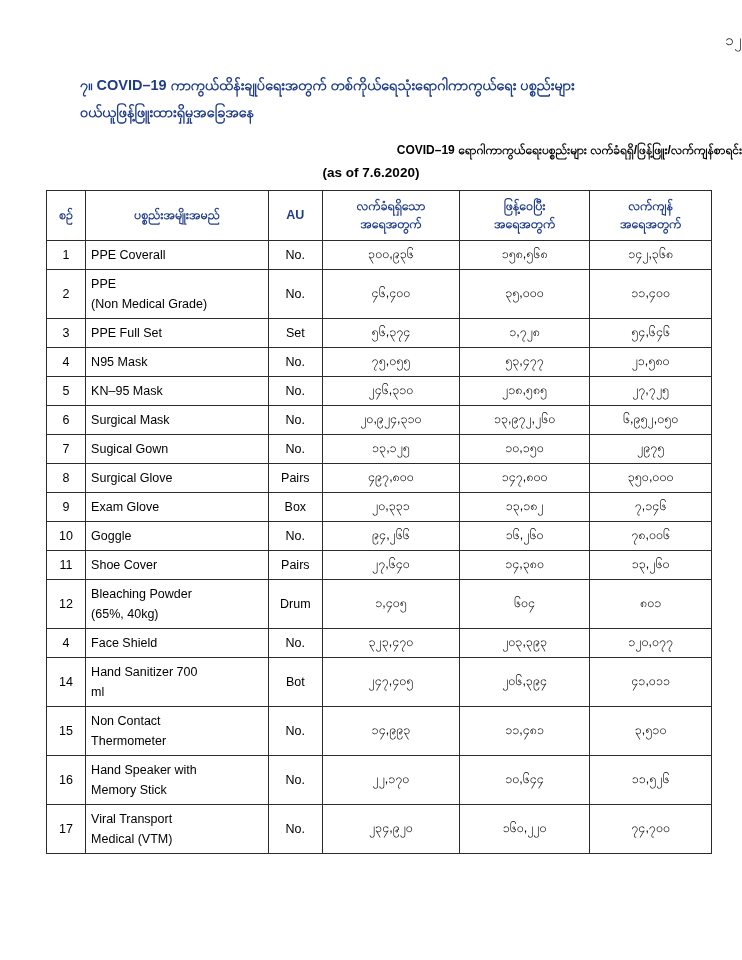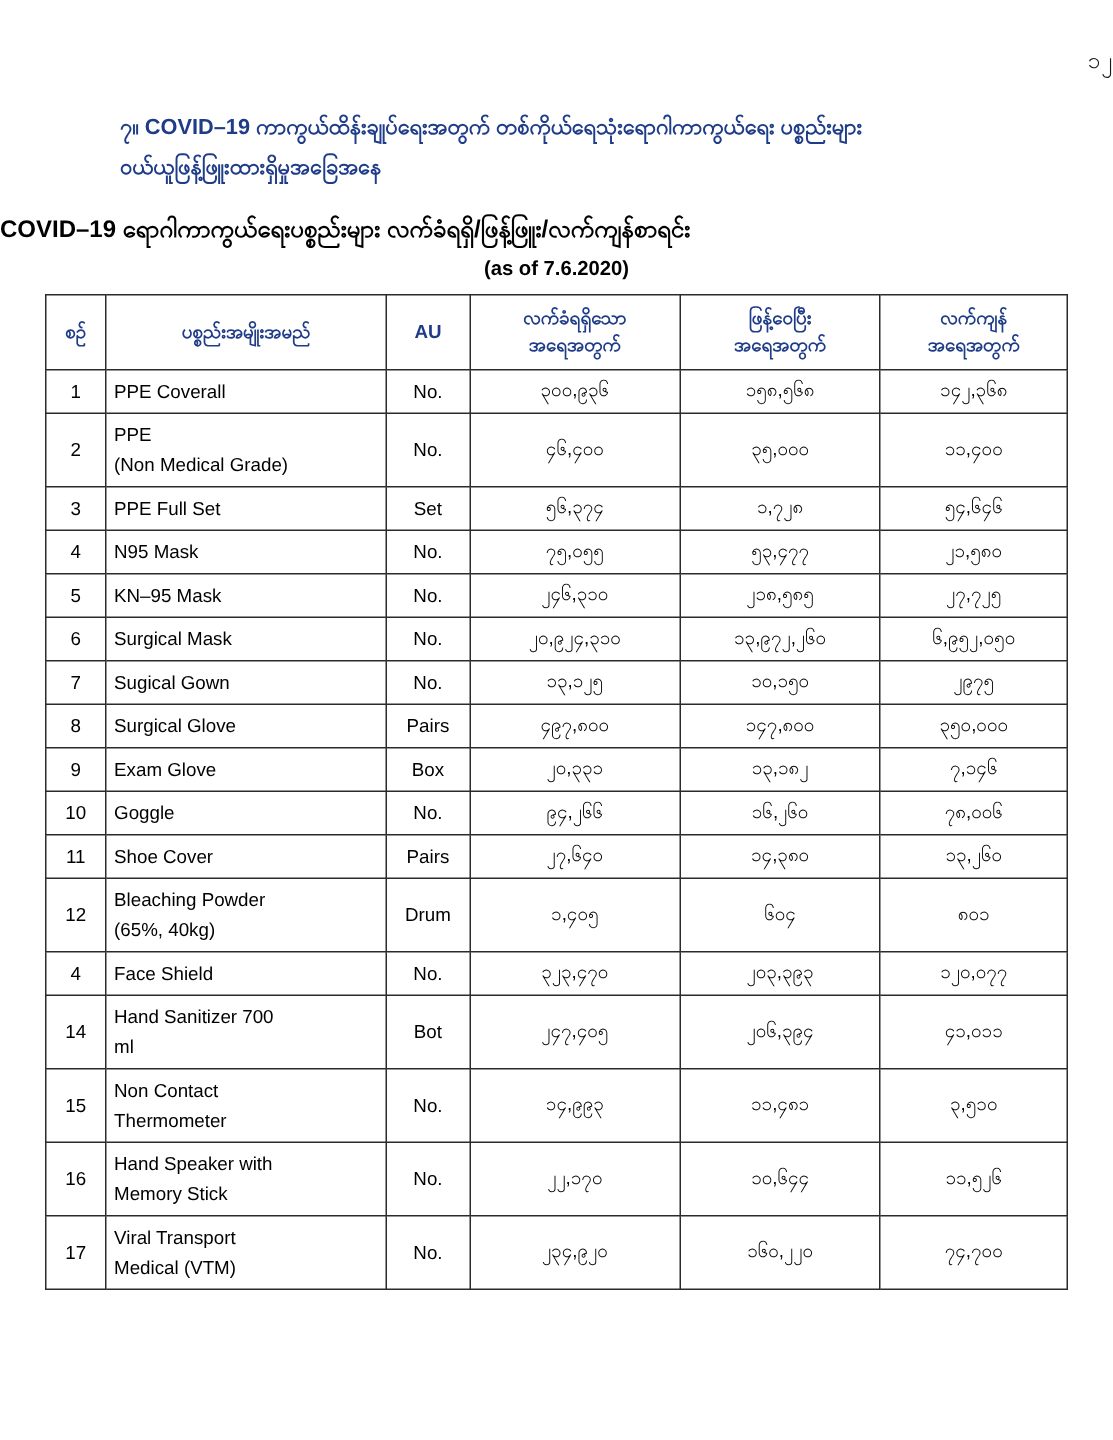--- a/index.html
+++ b/index.html
@@ -34,36 +34,37 @@
     font-size: 14.5px;
     line-height: 1.85;
     margin: 20px 0 0 0;
     padding: 0 42px 0 80px;
     text-align: left;
   }
   .heading .hd-line {
     display: block;
   }
   .subtitle {
-    text-align: left;
+    text-align: right;
     font-weight: bold;
-    font-size: 16px;
+    font-size: 12px;
     margin-top: 16px;
     color: #000;
   }
   .asof {
     text-align: center;
     font-weight: bold;
     font-size: 13.5px;
     margin-top: 5px;
     color: #000;
   }
   .table-wrap {
     margin-top: 10px;
     padding: 0 30px;
+    margin-left: 16px;
   }
   table.data {
     border-collapse: collapse;
     width: 100%;
     table-layout: fixed;
   }
   table.data th, table.data td {
     border: 1px solid #2b2b2b;
     padding: 4px 5px;
     font-size: 12.5px;

